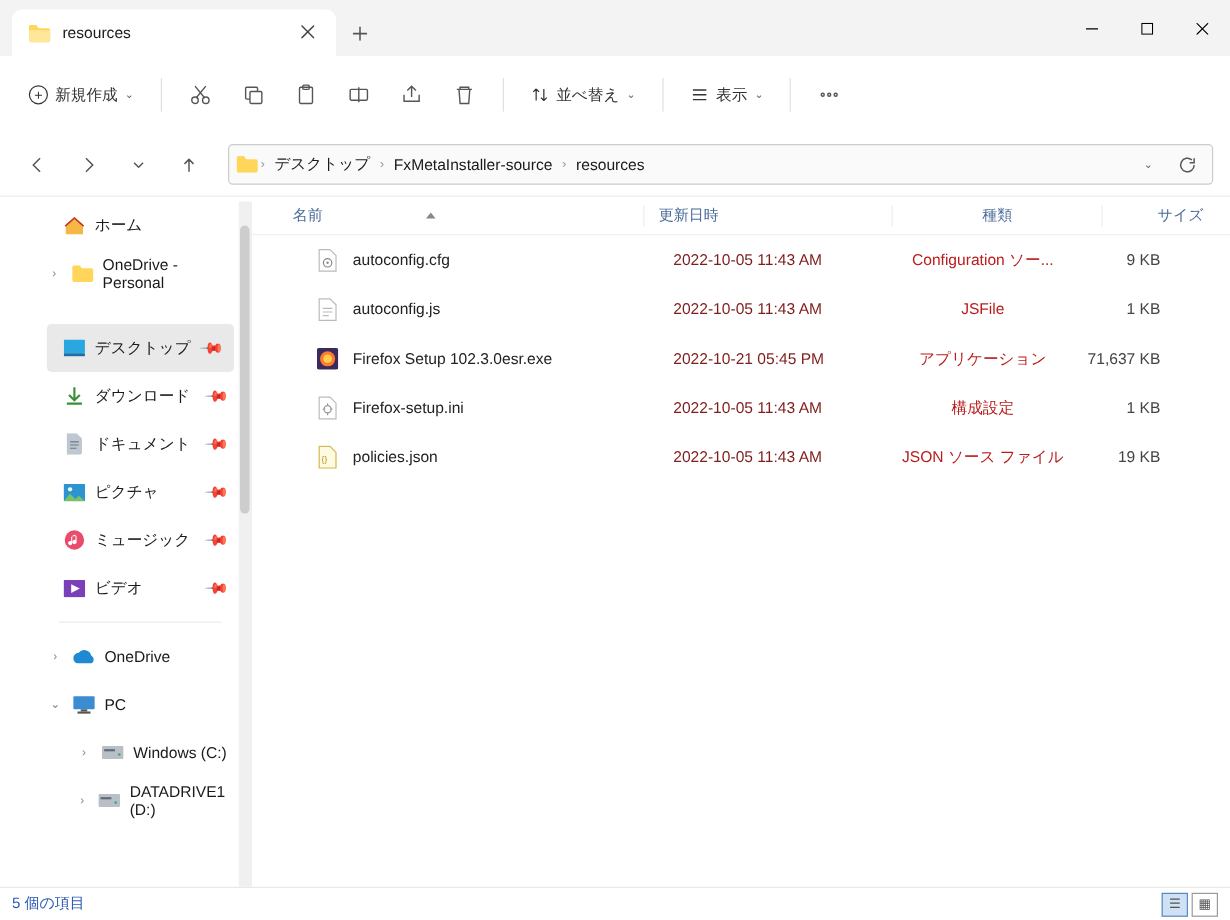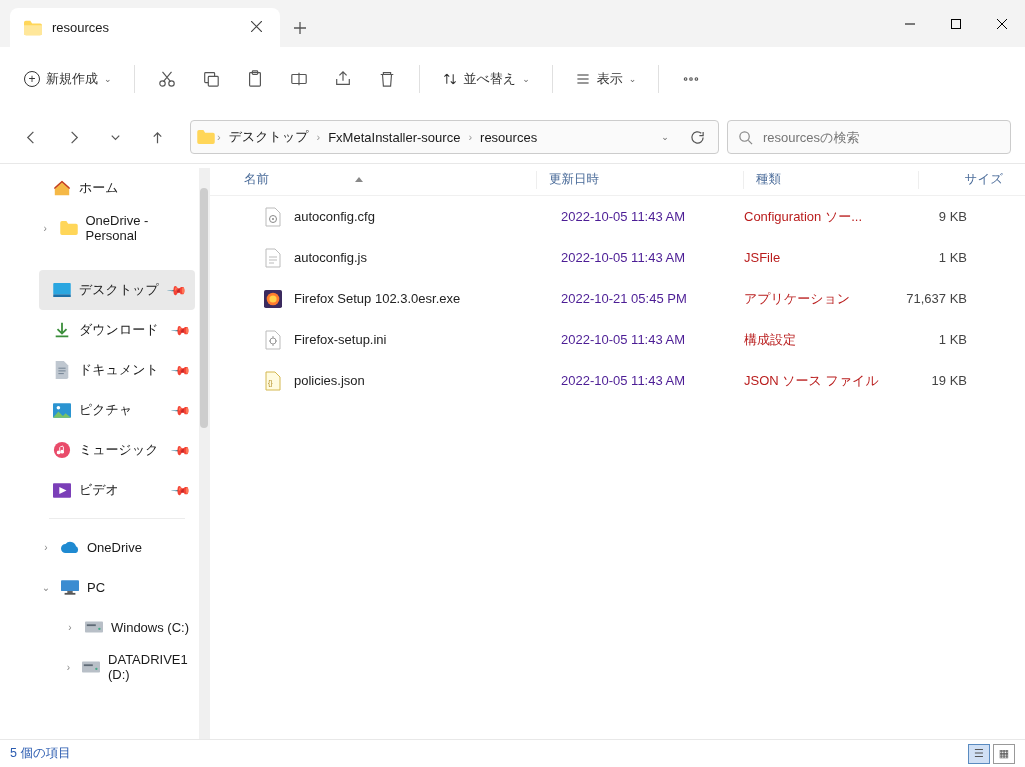--- a/index.html
+++ b/index.html
@@ -55,27 +55,27 @@
 .side-item.sub { padding-left: 42px; }
 .side-hr { height: 1px; background: #ececec; margin: 8px 14px; }
 .side-item.with-expand.sub { padding-left: 28px; }
 
 
 .content { flex: 1; display: flex; flex-direction: column; background: #fff; }
 .headers { display: flex; height: 32px; align-items: center; border-bottom: 1px solid #f0f0f0; color: #4a6b99; font-size: 12.5px; gap: 12px; }
 .col-name { width: 314px; padding-left: 34px; display: flex; align-items: center; gap: 6px; }
 .sort-up::after { content: ""; display: inline-block; border-left: 4px solid transparent; border-right: 4px solid transparent; border-bottom: 5px solid #888; margin-left: 80px; }
 .col-date { width: 182px; }
-.col-type { width: 150px; }
+.col-type { width: 150px; text-align: center; }
 .col-size { width: 82px; text-align: right; padding-right: 10px; }
 .hdr-sep { width: 1px; height: 18px; background: #eee; }
 .rows { flex: 1; }
 .row { display: flex; height: 41px; align-items: center; margin-left: 36px; }
 .row .col-name { padding-left: 18px; display: flex; align-items: center; gap: 12px; color: #222; }
-.row .col-date { color: #4c1d95; }
+.row .col-date { color: #7f1d1d; }
 .row .col-type { color: #b91c1c; }
 .row .col-size { color: #444; }
 .file-ic { width: 18px; height: 20px; }
 
 
 .statusbar { height: 28px; border-top: 1px solid #e8e8e8; display: flex; align-items: center; padding: 0 10px; font-size: 12.5px; color: #2a5bb0; }
 .status-spacer { flex: 1; }
 .view-toggle { width: 22px; height: 20px; border: 1px solid #999; display: flex; align-items: center; justify-content: center; font-size: 11px; color: #555; margin-left: 3px; }
 .view-toggle.active { background: #d0e0f5; border-color: #5a8bc0; }
 
@@ -232,27 +232,20 @@
     <div class="addr-spacer"></div>
     <div class="addr-btn">
         <span class="chev-d">⌄</span>
       </div>
     <div class="addr-btn">
         <svg width="15" height="15" viewBox="0 0 16 16" fill="none" stroke="#555" stroke-width="1.3">
           <path d="M14 8a6 6 0 1 1-2-4.5M14 2v4h-4"></path>
         </svg>
       </div>
   </div>
-  <div class="searchbar">
-    <svg class="search-ic" width="15" height="15" viewBox="0 0 16 16" fill="none" stroke="#888" stroke-width="1.3">
-        <circle cx="7" cy="7" r="5"></circle>
-        <path d="M11 11l4 4"></path>
-      </svg>
-    <input placeholder="resourcesの検索" style="">
-  </div>
 </div>
 
 <div class="main">
   <div class="sidebar">
     <div class="side-inner" id="side-inner">
         <div class="side-item">
           <span class="side-icon">
             <svg width="18" height="18" viewBox="0 0 20 20">
               <path fill="#f5b846" d="M10 2l8 7v9H2v-9z"></path>
               <path fill="#c0392b" d="M10 2l9 8-1 1-8-7-8 7-1-1z"></path>

